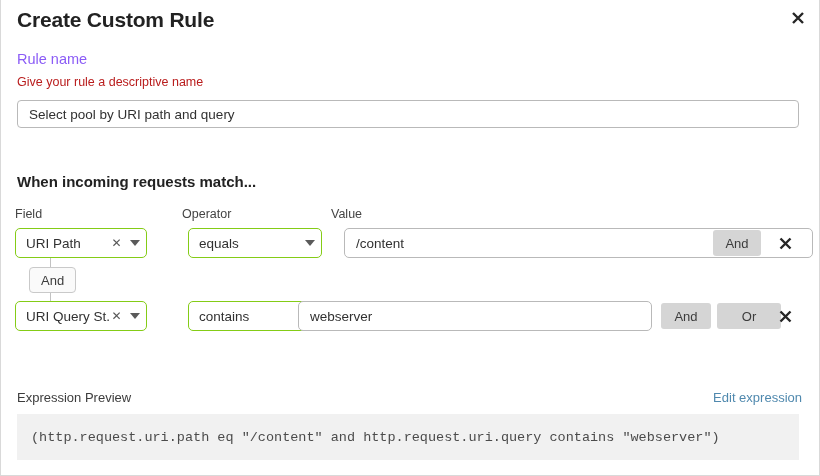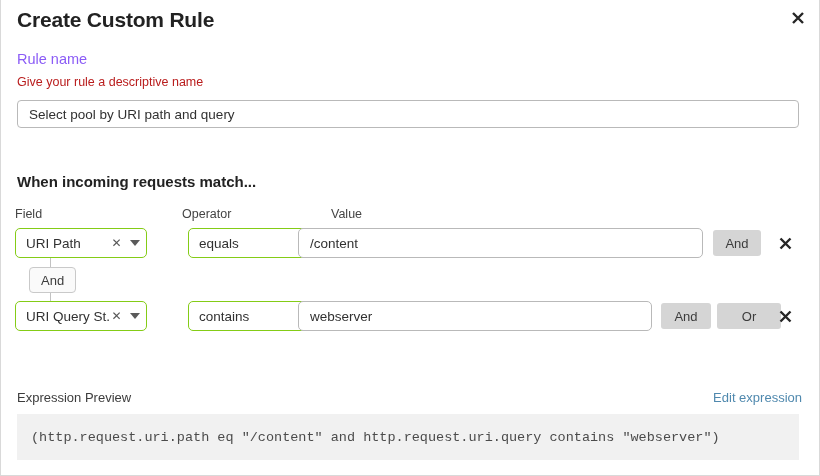--- a/index.html
+++ b/index.html
@@ -143,21 +143,21 @@
     border-right: 5px solid transparent;
     border-top: 6px solid #5a5a5a;
   }
 
   .value-input {
     position: absolute;
     left: 297px;
     height: 30px;
     border-radius: 5px;
   }
-  .value-input.wide   { width: 405px; }
+  .value-input.wide   { width: 469px; margin-left: 46px; }
   .value-input.narrow { width: 354px; }
 
   .logic-btn {
     position: absolute;
     height: 26px;
     background: #d5d5d5;
     border: none;
     border-radius: 3px;
     font-family: "Liberation Sans", sans-serif;
     font-size: 13px;

